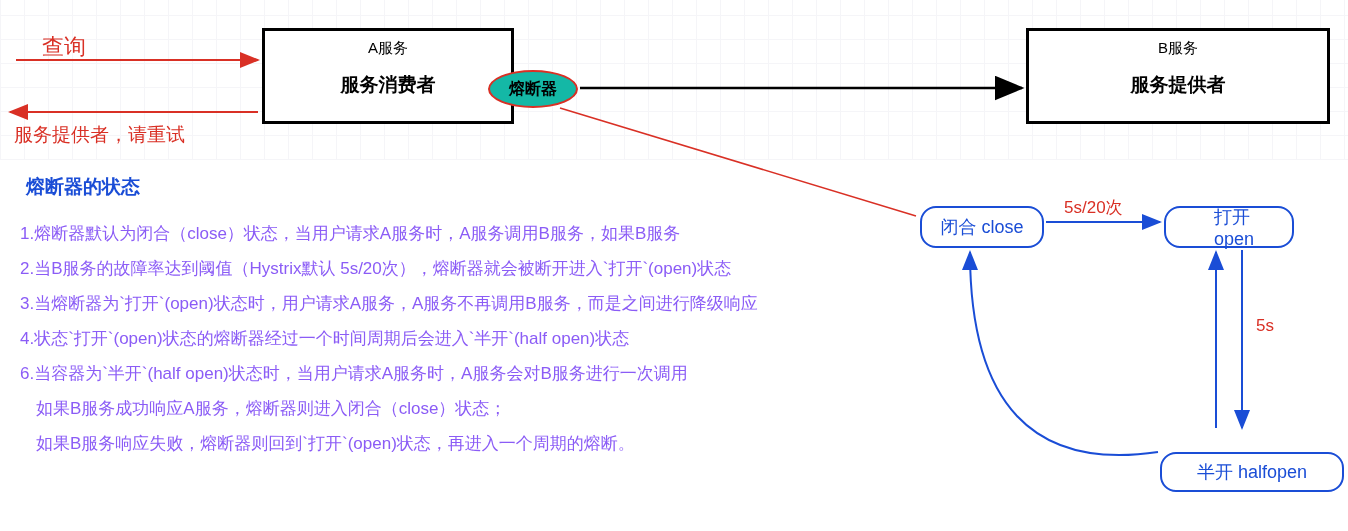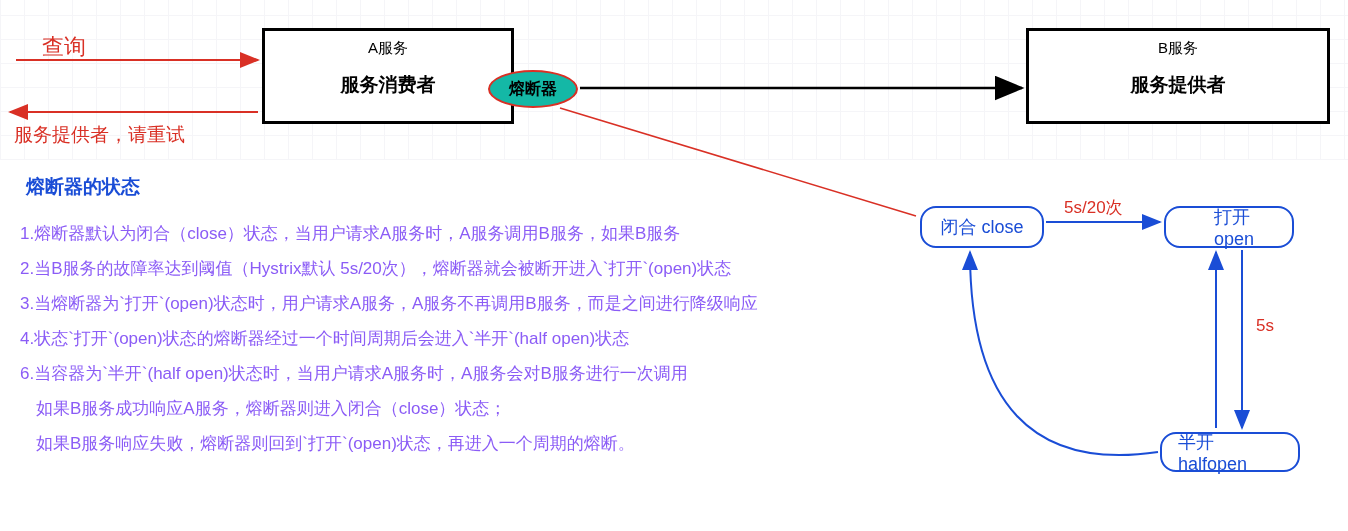--- a/index.html
+++ b/index.html
@@ -143,23 +143,23 @@
       height: 42px;
     }
     .state-open {
       top: 206px;
       left: 1164px;
       width: 130px;
       height: 42px;
       padding-left: 48px;
     }
     .state-half {
-      top: 432px;
+      top: 452px;
       left: 1160px;
-      width: 140px;
+      width: 184px;
       height: 40px;
     }
     .state-label1 {
       position: absolute;
       top: 196px;
       left: 1064px;
       color: #d93025;
       font-size: 17px;
     }
     .state-label2 {

